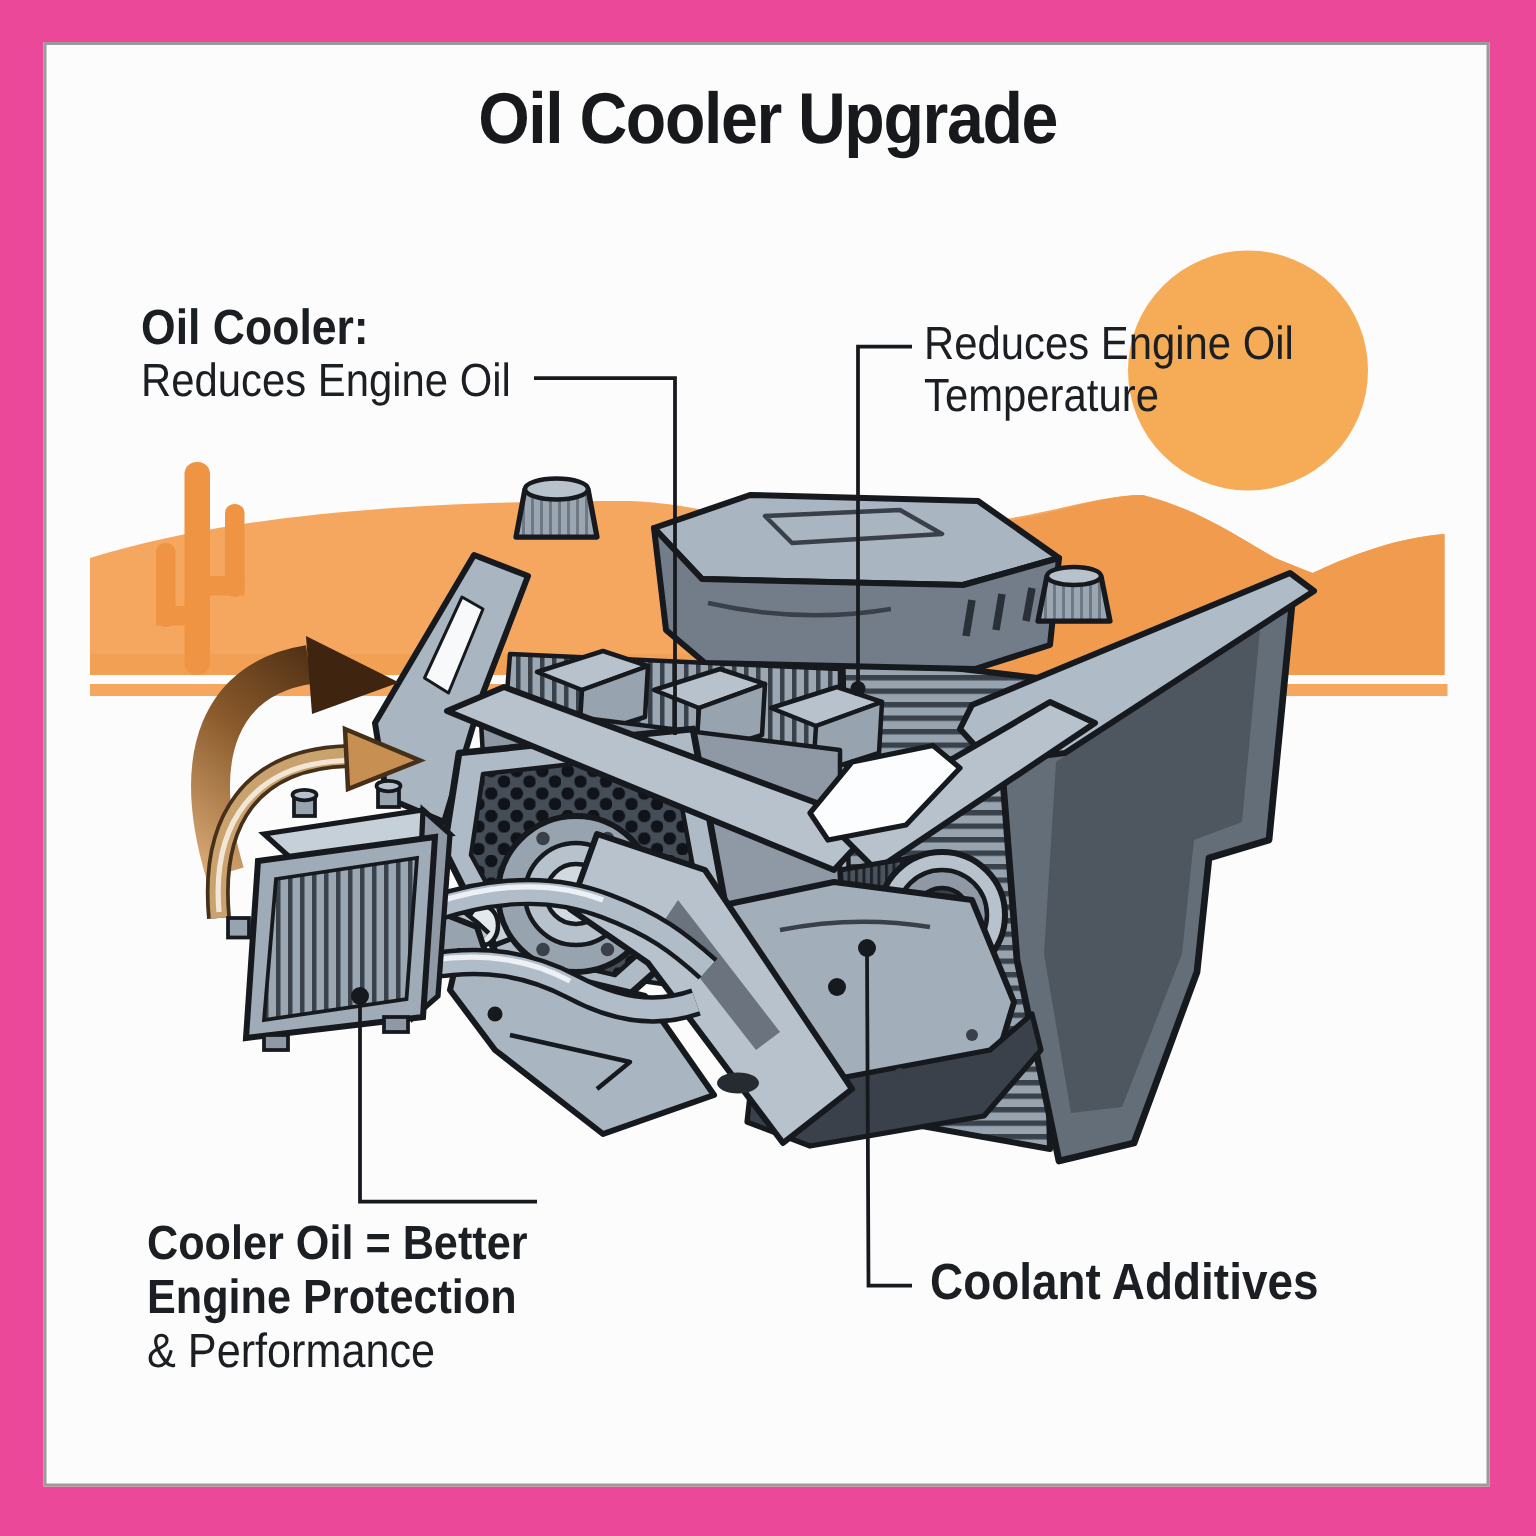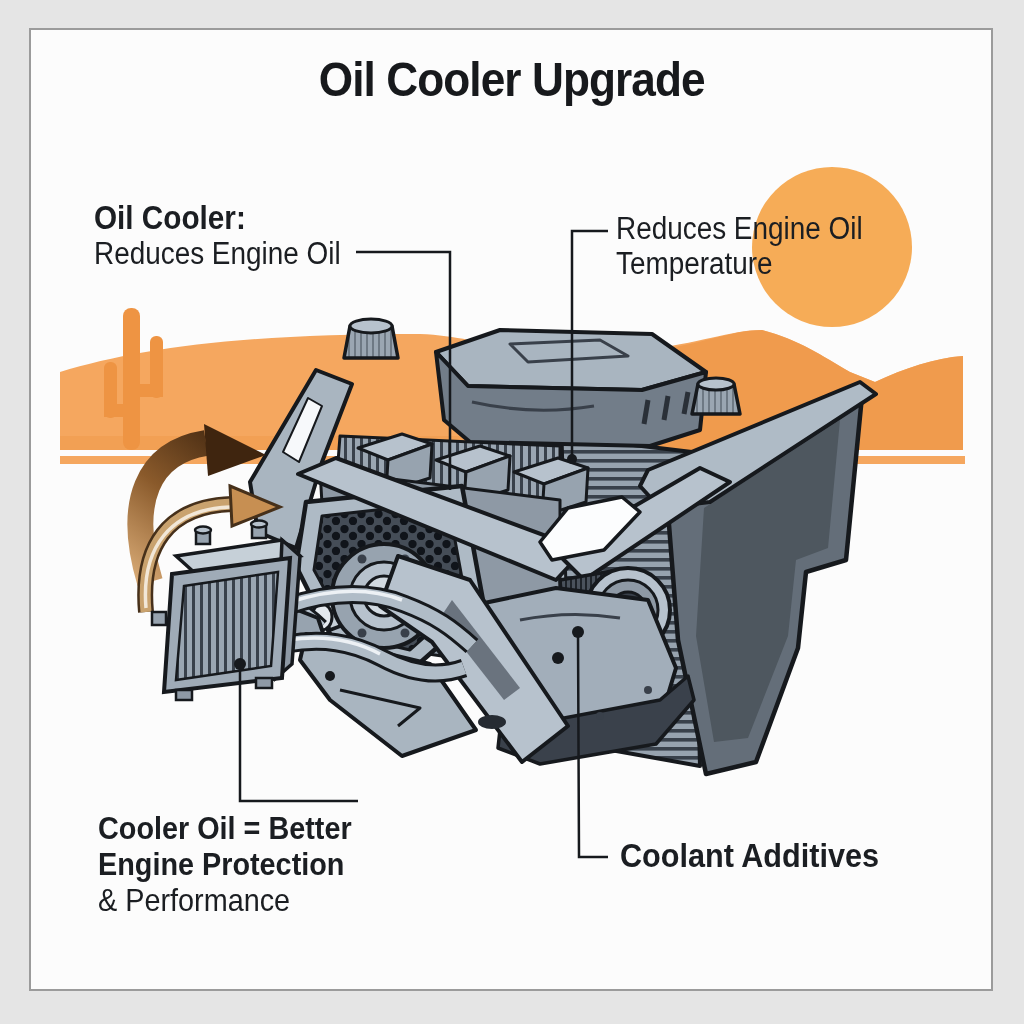--- a/index.html
+++ b/index.html
@@ -1,16 +1,16 @@
 <!DOCTYPE html>
 <html><head>
 <meta charset="utf-8">
 <style>
   html,body{margin:0;padding:0;background:#ffffff;}
-  .canvas{position:relative;width:1024px;height:1024px;background:#e5e5e5;
+  .canvas{position:relative;width:1024px;height:1024px;background:#ec4899;
           font-family:"Liberation Sans",sans-serif;overflow:hidden;}
   .frame{position:absolute;left:29px;top:28px;width:964px;height:963px;
          border:2px solid #9B9B9B;background:#FCFCFC;box-sizing:border-box;}
   .art{position:absolute;left:0;top:0;width:1024px;height:1024px;}
   .title{position:absolute;top:52px;left:0;width:1024px;text-align:center;
          font-size:48px;font-weight:700;color:#17191C;letter-spacing:-1px;}
   .title>span{display:inline-block;transform:scaleX(.92);transform-origin:center top;}
   .lbl{position:absolute;color:#1B1E22;transform:scaleX(.9);transform-origin:left top;
        line-height:1.13;white-space:nowrap;}
   .lbl .b{font-weight:700;}

